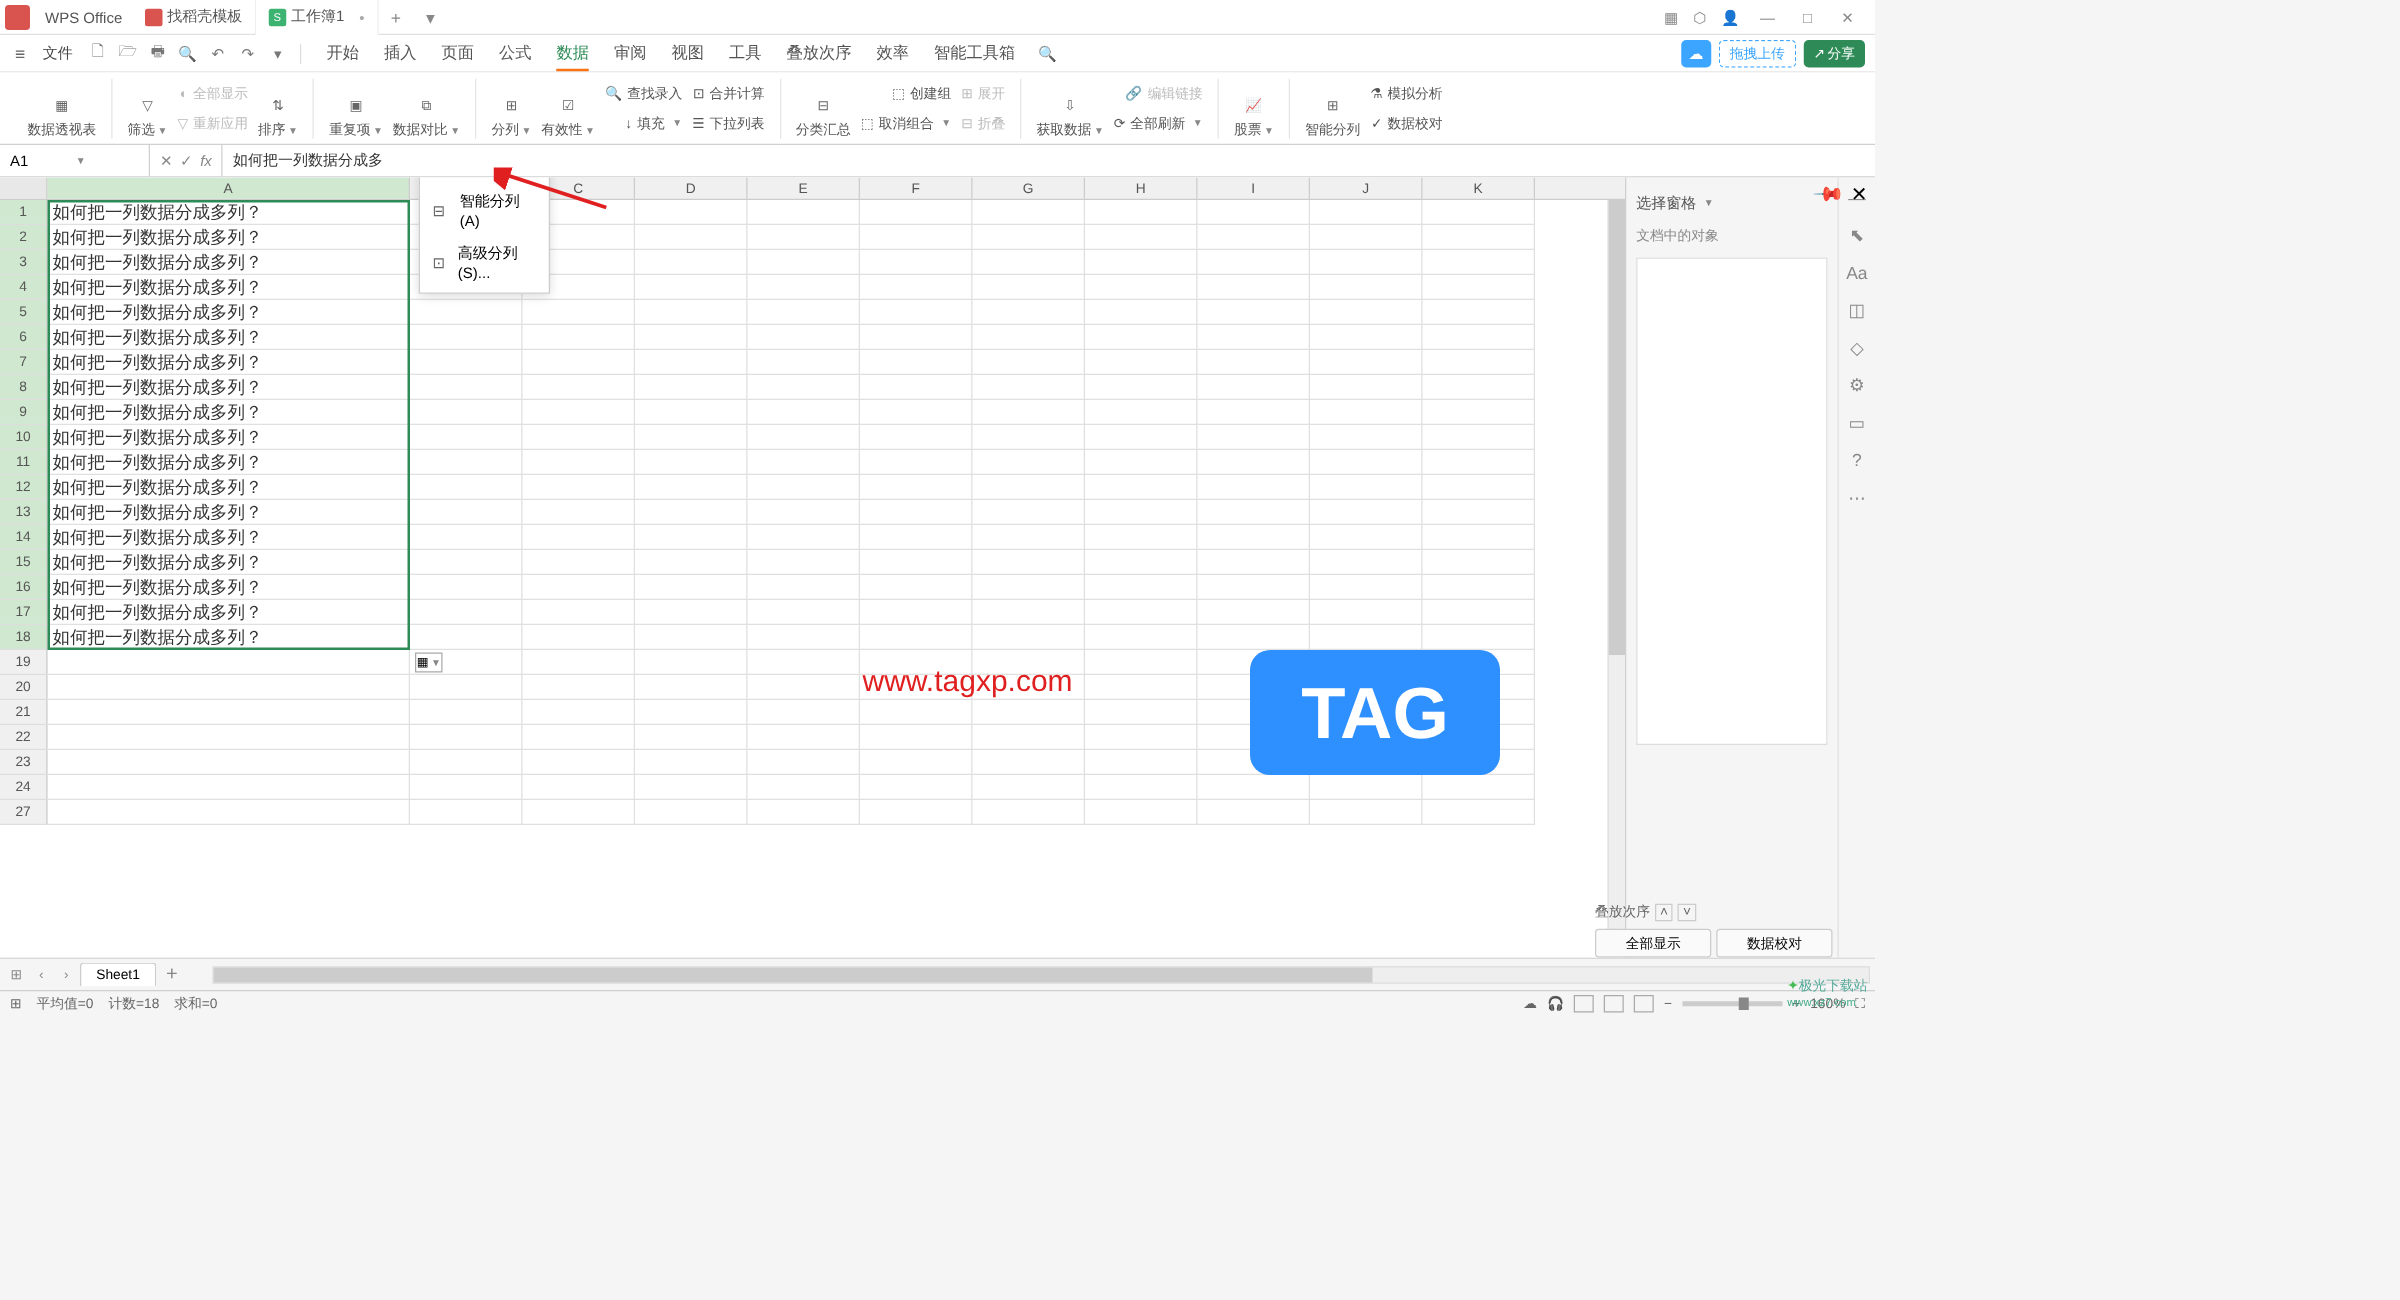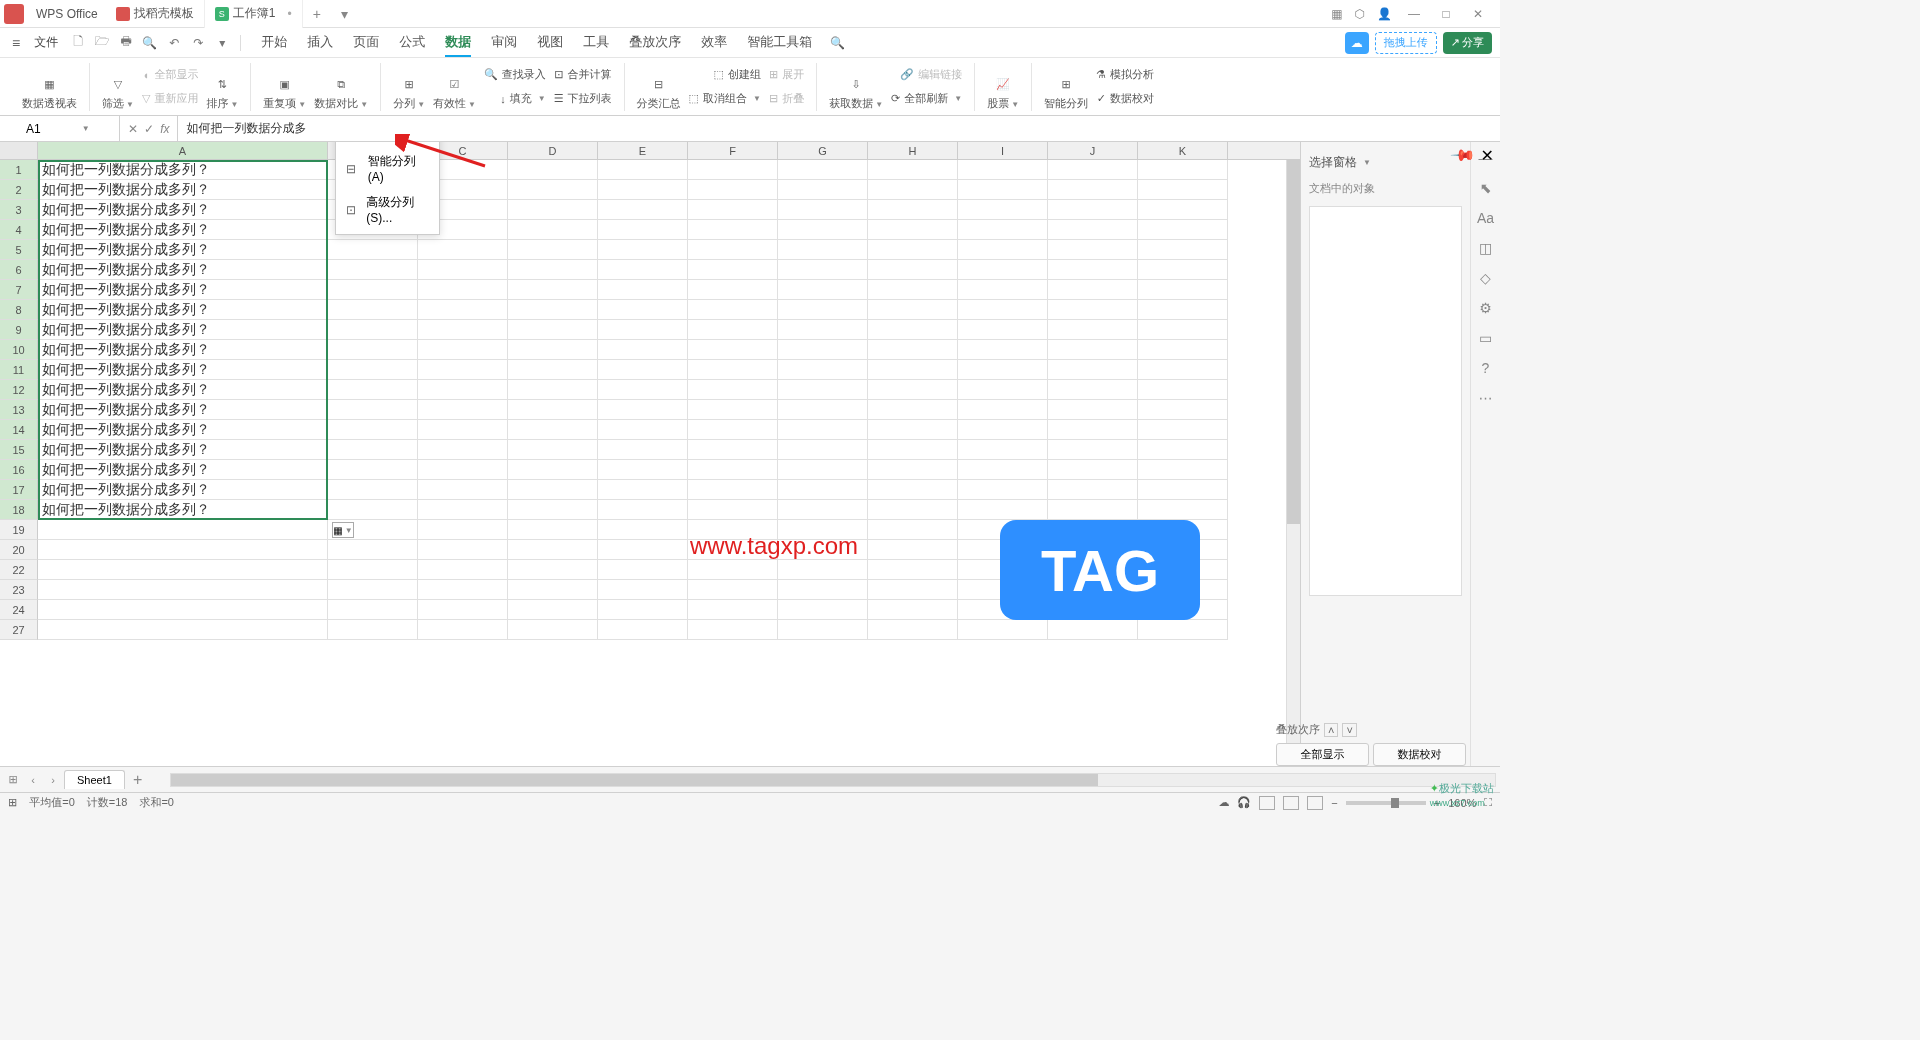--- a/index.html
+++ b/index.html
@@ -20,41 +20,41 @@
 
 
 .menu-bar { height: 30px; background: #fff; display: flex; align-items: center; padding: 0 8px; border-bottom: 1px solid #e5e5e5; }
 .menu-left { display: flex; align-items: center; gap: 4px; }
 .hamburger { color: #666; font-size: 14px; padding: 0 4px; }
 .file-menu { font-size: 12px; padding: 0 6px; color: #444; }
 .qat-icon { width: 20px; height: 20px; display: flex; align-items: center; justify-content: center; color: #777; font-size: 12px; }
 .menu-sep { width: 1px; height: 16px; background: #ddd; margin: 0 4px; }
 .menu-tabs { display: flex; margin-left: 16px; gap: 20px; }
 .menu-tab { font-size: 13px; color: #555; cursor: pointer; padding: 4px 0; }
-.menu-tab.active { color: #2e8b57; border-bottom: 2px solid #0ea5e9; font-weight: 700; }
+.menu-tab.active { color: #2e8b57; border-bottom: 2px solid #f97316; font-weight: 400; }
 .menu-right { margin-left: auto; display: flex; align-items: center; gap: 6px; }
 .cloud-btn { width: 24px; height: 22px; background: #3ba5ff; border-radius: 4px; display: flex; align-items: center; justify-content: center; color: #fff; font-size: 12px; }
 .upload-btn { height: 22px; padding: 0 8px; border: 1px dashed #3ba5ff; border-radius: 4px; color: #3ba5ff; font-size: 11px; display: flex; align-items: center; }
 .share-btn { height: 22px; padding: 0 8px; background: #2e8b57; border-radius: 4px; color: #fff; font-size: 11px; display: flex; align-items: center; gap: 2px; }
 
 
 .ribbon { height: 58px; background: #fff; display: flex; align-items: center; padding: 0 10px; border-bottom: 1px solid #d0d0d0; gap: 0; }
 .ribbon-group { display: flex; align-items: flex-end; padding: 0 8px; height: 48px; border-right: 1px solid #e5e5e5; }
 .ribbon-group:last-child { border-right: none; }
 .ribbon-item { display: flex; flex-direction: column; align-items: center; justify-content: flex-end; padding: 0 4px; font-size: 11px; color: #555; gap: 2px; cursor: pointer; }
 .ribbon-item.small { flex-direction: row; gap: 4px; padding: 2px 4px; height: 22px; align-items: center; font-size: 11px; }
 .ribbon-stack { display: flex; flex-direction: column; gap: 2px; justify-content: center; height: 48px; }
 .ribbon-icon { width: 18px; height: 18px; display: flex; align-items: center; justify-content: center; color: #666; }
 .dropdown-arrow { font-size: 8px; color: #888; margin-left: 2px; }
 .disabled { color: #bbb; }
 
 
 .formula-bar { height: 26px; background: #fff; display: flex; align-items: center; border-bottom: 1px solid #d0d0d0; }
 .name-box { width: 120px; padding: 0 8px; border-right: 1px solid #d0d0d0; font-size: 12px; display: flex; align-items: center; height: 100%; }
-.name-box span { flex: 1; text-align: center; }
+.name-box span { flex: 1; }
 .fx-icons { display: flex; align-items: center; gap: 6px; padding: 0 8px; border-right: 1px solid #d0d0d0; height: 100%; }
 .fx-icons span { color: #888; font-size: 12px; }
 .formula-input { flex: 1; padding: 0 8px; font-size: 12px; color: #333; }
 
 
 .main-area { display: flex; height: calc(100% - 28px - 30px - 58px - 26px - 26px - 20px); }
 
 
 .sheet-container { flex: 1; background: #fff; position: relative; overflow: hidden; }
 .col-headers { display: flex; height: 18px; background: #f0f0f0; border-bottom: 1px solid #ccc; position: relative; }
@@ -620,20 +620,34 @@
           <div class="cell" style="width: 90px;"></div>
           <div class="cell" style="width: 90px;"></div>
           <div class="cell" style="width: 90px;"></div>
           <div class="cell" style="width: 90px;"></div>
           <div class="cell" style="width: 90px;"></div>
           <div class="cell" style="width: 90px;"></div>
           <div class="cell" style="width: 90px;"></div>
           <div class="cell" style="width: 90px;"></div>
         </div>
         <div class="row">
+          <div class="row-h">21</div>
+          <div class="cell" style="width: 290px;"></div>
+          <div class="cell" style="width: 90px;"></div>
+          <div class="cell" style="width: 90px;"></div>
+          <div class="cell" style="width: 90px;"></div>
+          <div class="cell" style="width: 90px;"></div>
+          <div class="cell" style="width: 90px;"></div>
+          <div class="cell" style="width: 90px;"></div>
+          <div class="cell" style="width: 90px;"></div>
+          <div class="cell" style="width: 90px;"></div>
+          <div class="cell" style="width: 90px;"></div>
+          <div class="cell" style="width: 90px;"></div>
+        </div>
+        <div class="row">
           <div class="row-h">22</div>
           <div class="cell" style="width: 290px;"></div>
           <div class="cell" style="width: 90px;"></div>
           <div class="cell" style="width: 90px;"></div>
           <div class="cell" style="width: 90px;"></div>
           <div class="cell" style="width: 90px;"></div>
           <div class="cell" style="width: 90px;"></div>
           <div class="cell" style="width: 90px;"></div>
           <div class="cell" style="width: 90px;"></div>
           <div class="cell" style="width: 90px;"></div>

